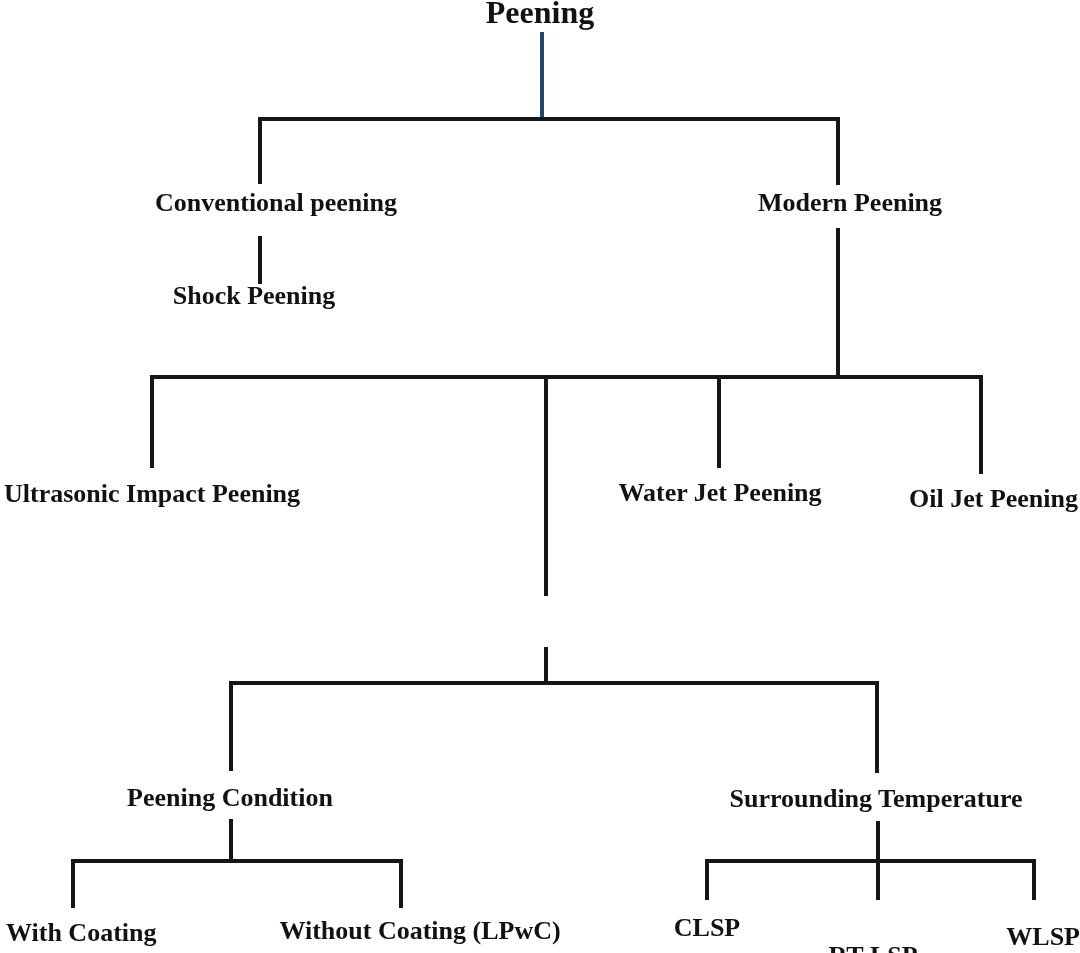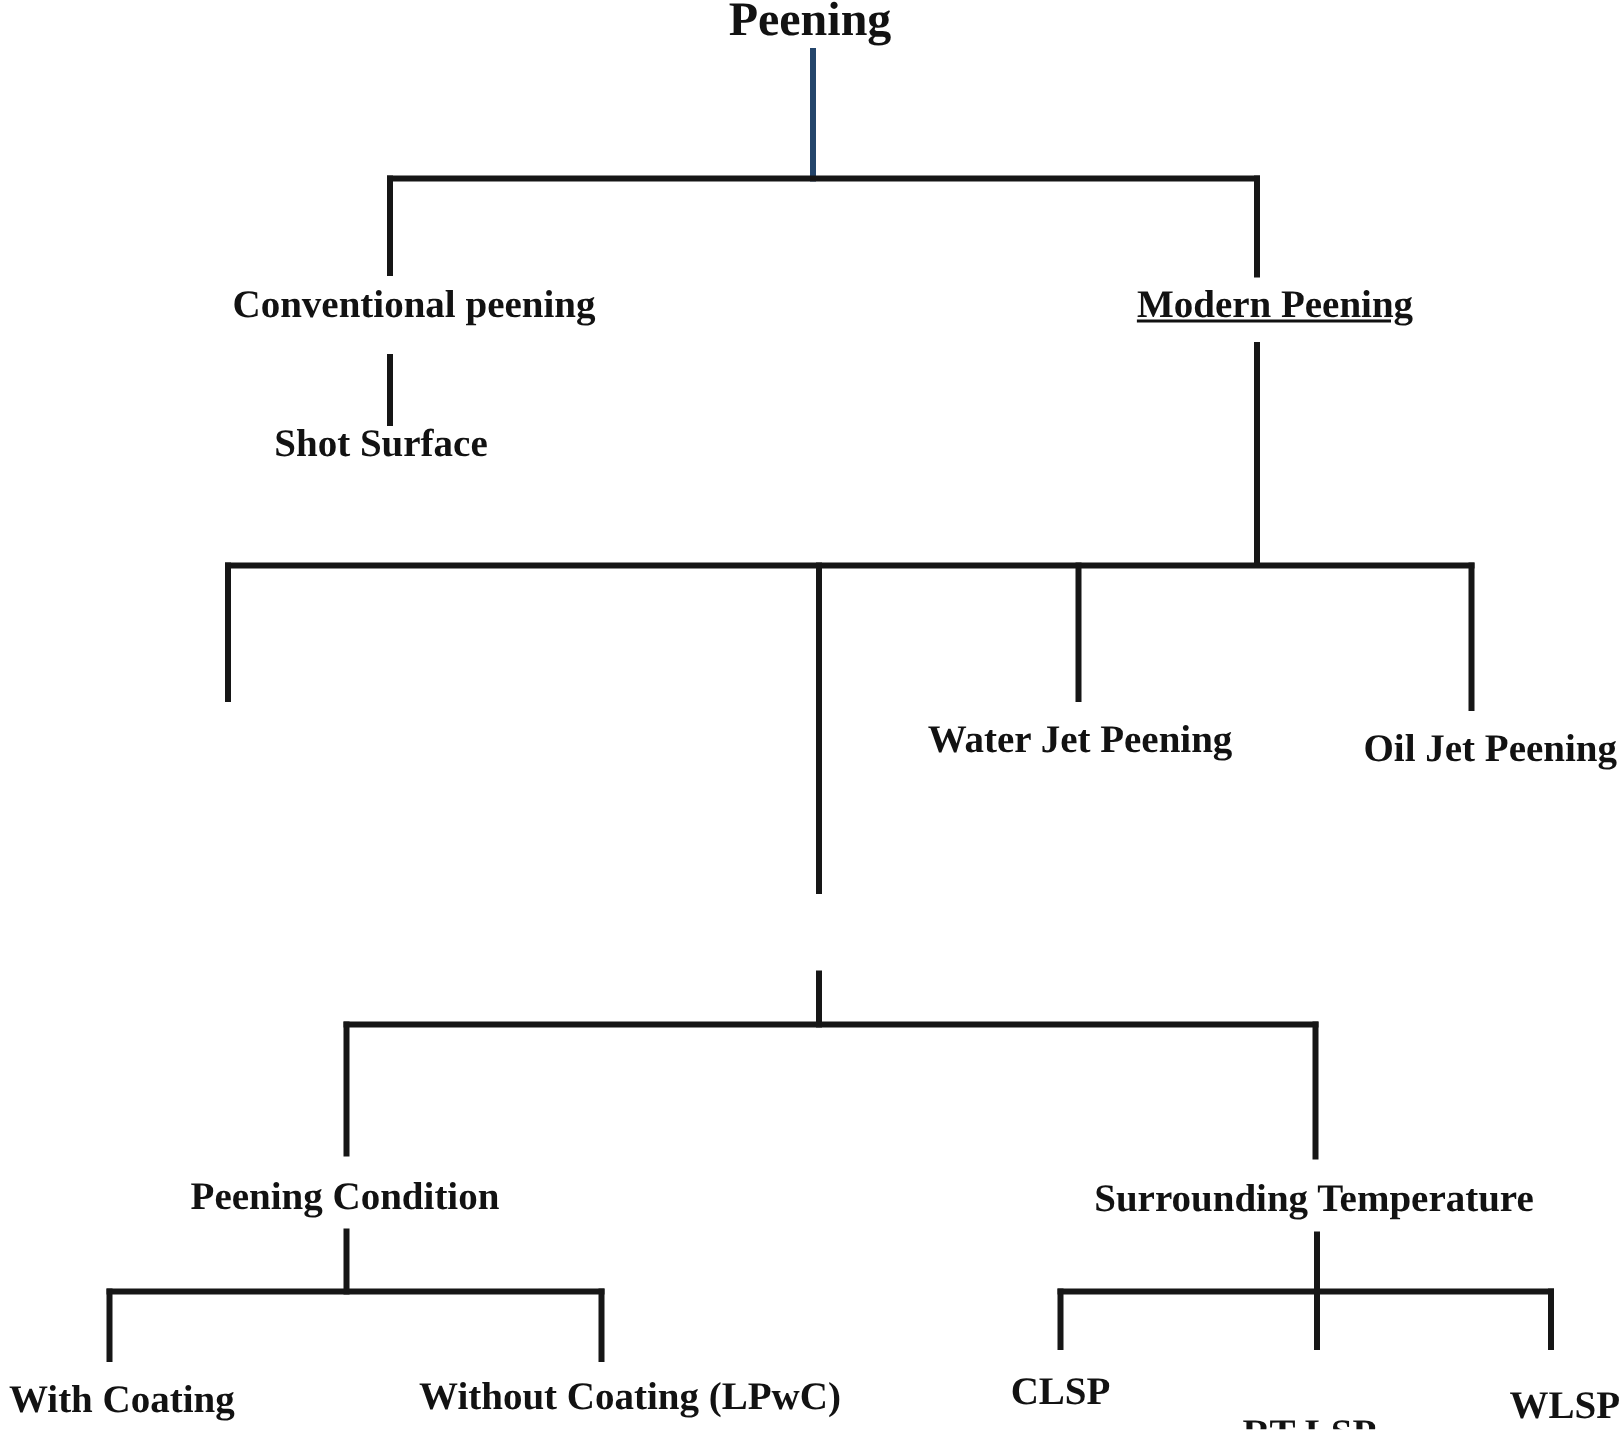--- a/index.html
+++ b/index.html
@@ -32,21 +32,21 @@
     background: var(--line, #161616);
   }
   .line.v { width: 4px; }
   .line.h { height: 4px; }
   .line.root-line { background: var(--root-connector, #24456b); }
 
   
   #lbl-peening        { left: 540px; top: -6px; }
   #lbl-conventional   { left: 276px; top: 186px; }
   #lbl-shot           { left: 254px; top: 279px; }
-  #lbl-modern         { left: 850px; top: 186px; text-decoration: underline; }
+  #lbl-modern         { left: 850px; top: 186px; }
   #lbl-ultrasonic     { left: 4px;   top: 477px; }
   #lbl-water          { left: 720px; top: 476px; }
   #lbl-oil            { right: 2px;  top: 482px; left: auto; }
   #lbl-laser          { left: 548px; top: 600px; }
   #lbl-surface        { left: 230px; top: 781px; }
   #lbl-surrounding    { left: 876px; top: 782px; }
   #lbl-with-coating   { left: 6px;   top: 916px; text-align: center; }
   #lbl-without-coating{ left: 420px; top: 914px; }
   #lbl-clsp           { left: 707px; top: 911px; }
   #lbl-rt-lsp         { left: 873px; top: 911px; margin-top: 28px; }
@@ -101,22 +101,23 @@
   <div class="line v" id="ln-with"></div>
   <div class="line v" id="ln-without"></div>
   <div class="line v" id="ln-surr-a"></div>
   <div class="line v" id="ln-surr-b"></div>
   <div class="line h" id="ln-h4r"></div>
   <div class="line v" id="ln-clsp"></div>
   <div class="line v" id="ln-wlsp"></div>
 
   <div class="lbl title" id="lbl-peening">Peening</div>
   <div class="lbl" id="lbl-conventional">Conventional peening</div>
-  <div class="lbl" id="lbl-shot">Shot Surface</div>
+  <div class="lbl" id="lbl-shot">Shock Peening</div>
   <div class="lbl" id="lbl-modern">Modern Peening</div>
+  <div class="lbl align-left" id="lbl-ultrasonic">Ultrasonic Impact Peening</div>
   <div class="lbl" id="lbl-water">Water Jet Peening</div>
   <div class="lbl align-right" id="lbl-oil">Oil Jet Peening</div>
   <div class="lbl" id="lbl-surface">Peening Condition</div>
   <div class="lbl" id="lbl-surrounding">Surrounding Temperature</div>
   <div class="lbl align-left" id="lbl-with-coating">With Coating</div>
   <div class="lbl" id="lbl-without-coating">Without Coating (LPwC)</div>
   <div class="lbl" id="lbl-clsp">CLSP</div>
   <div class="lbl" id="lbl-rt-lsp">RT-LSP</div>
   <div class="lbl align-right" id="lbl-wlsp">WLSP</div>
 

